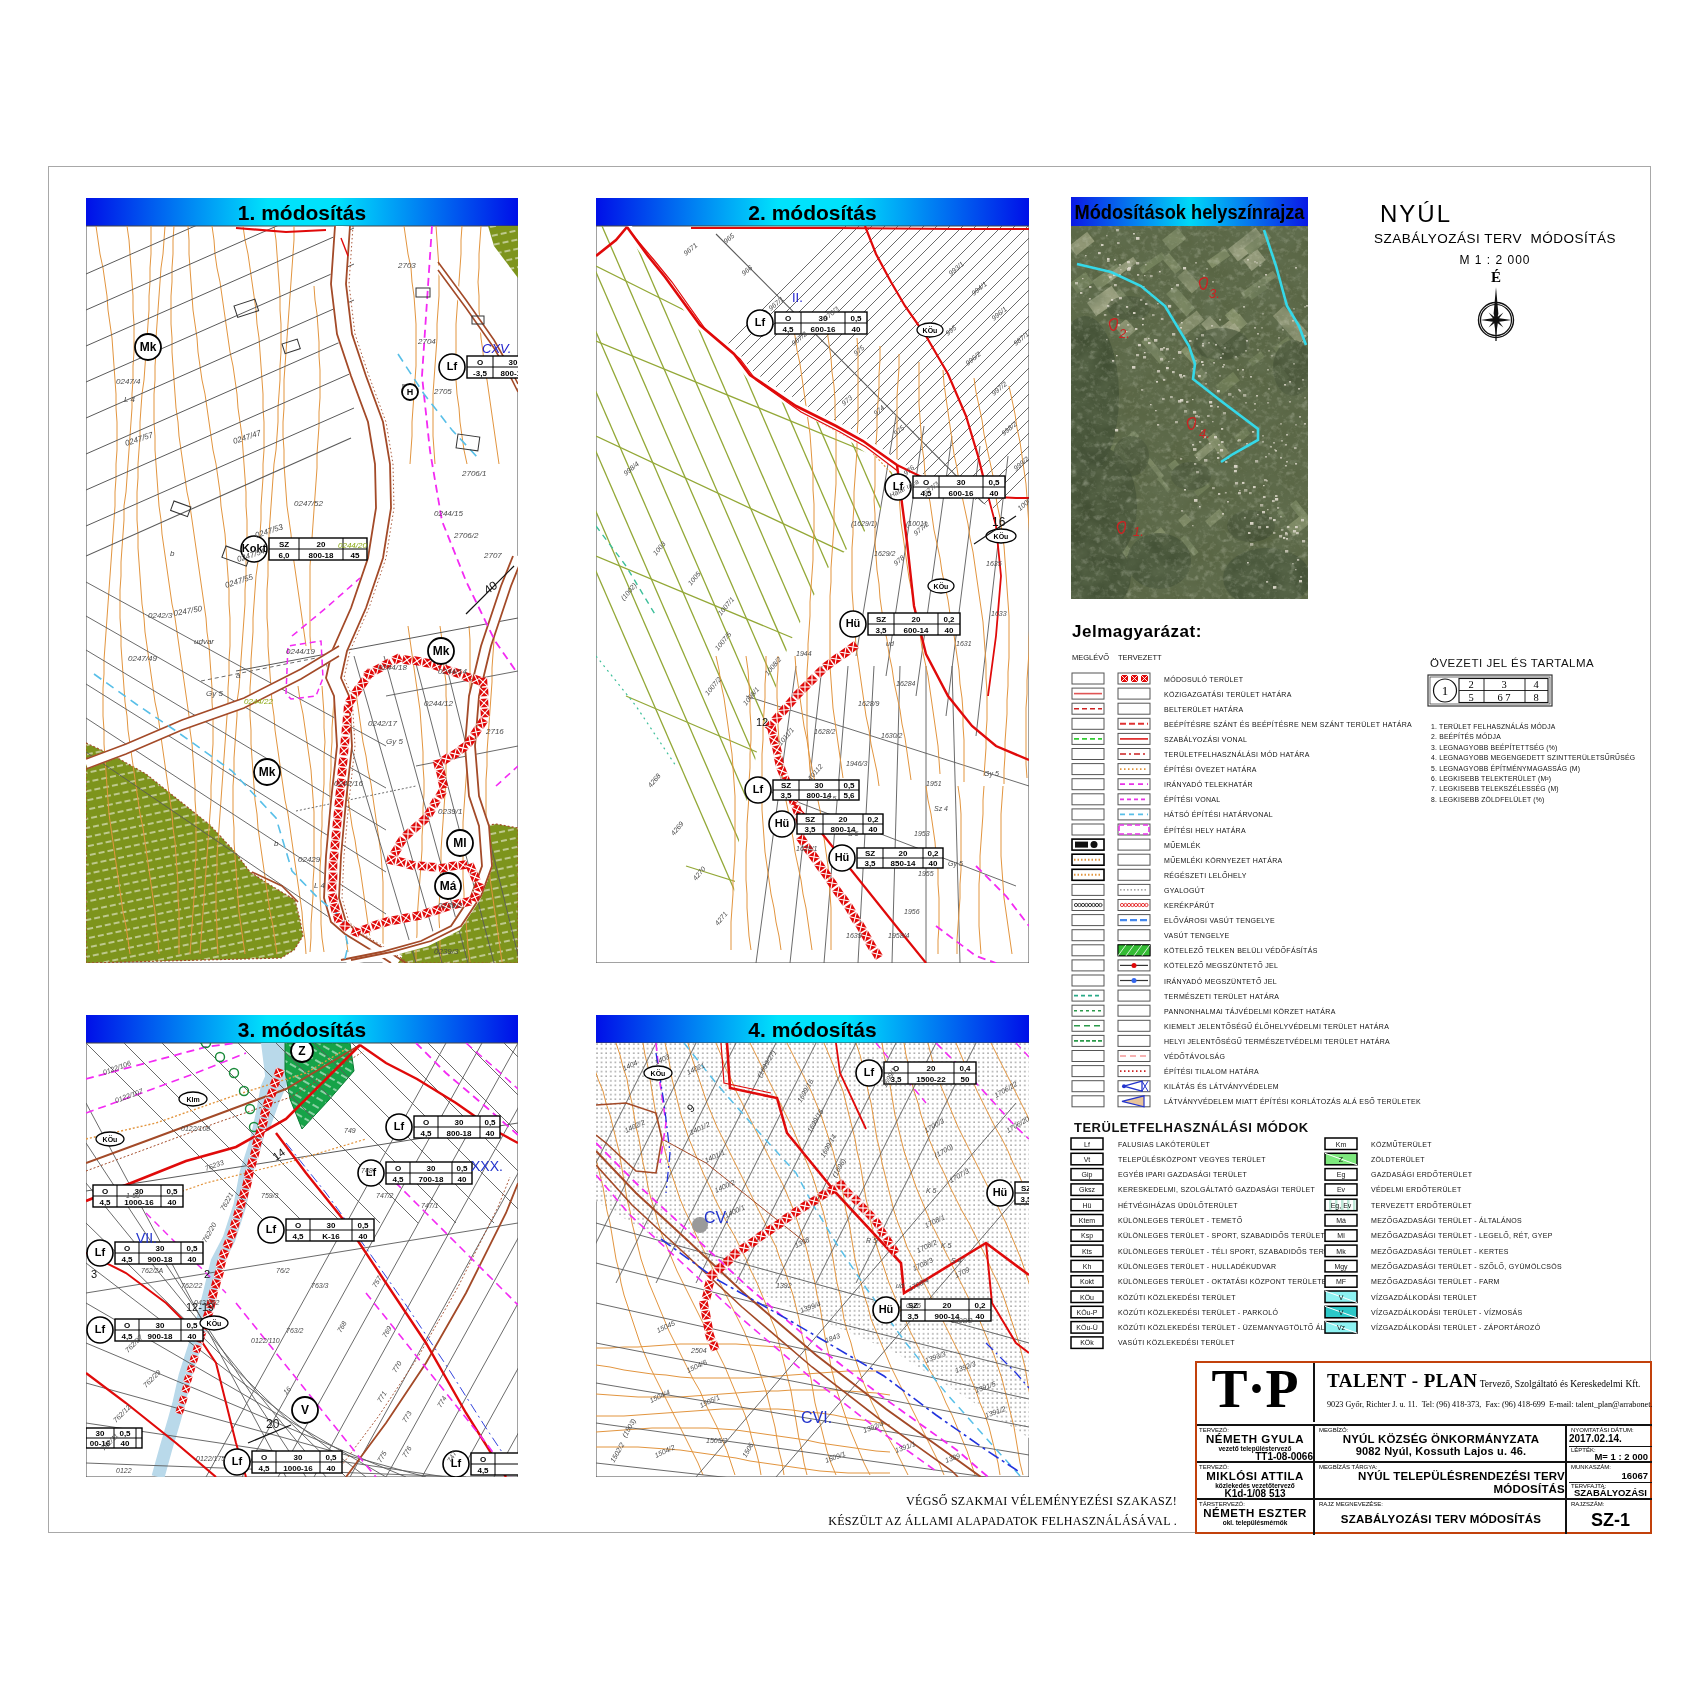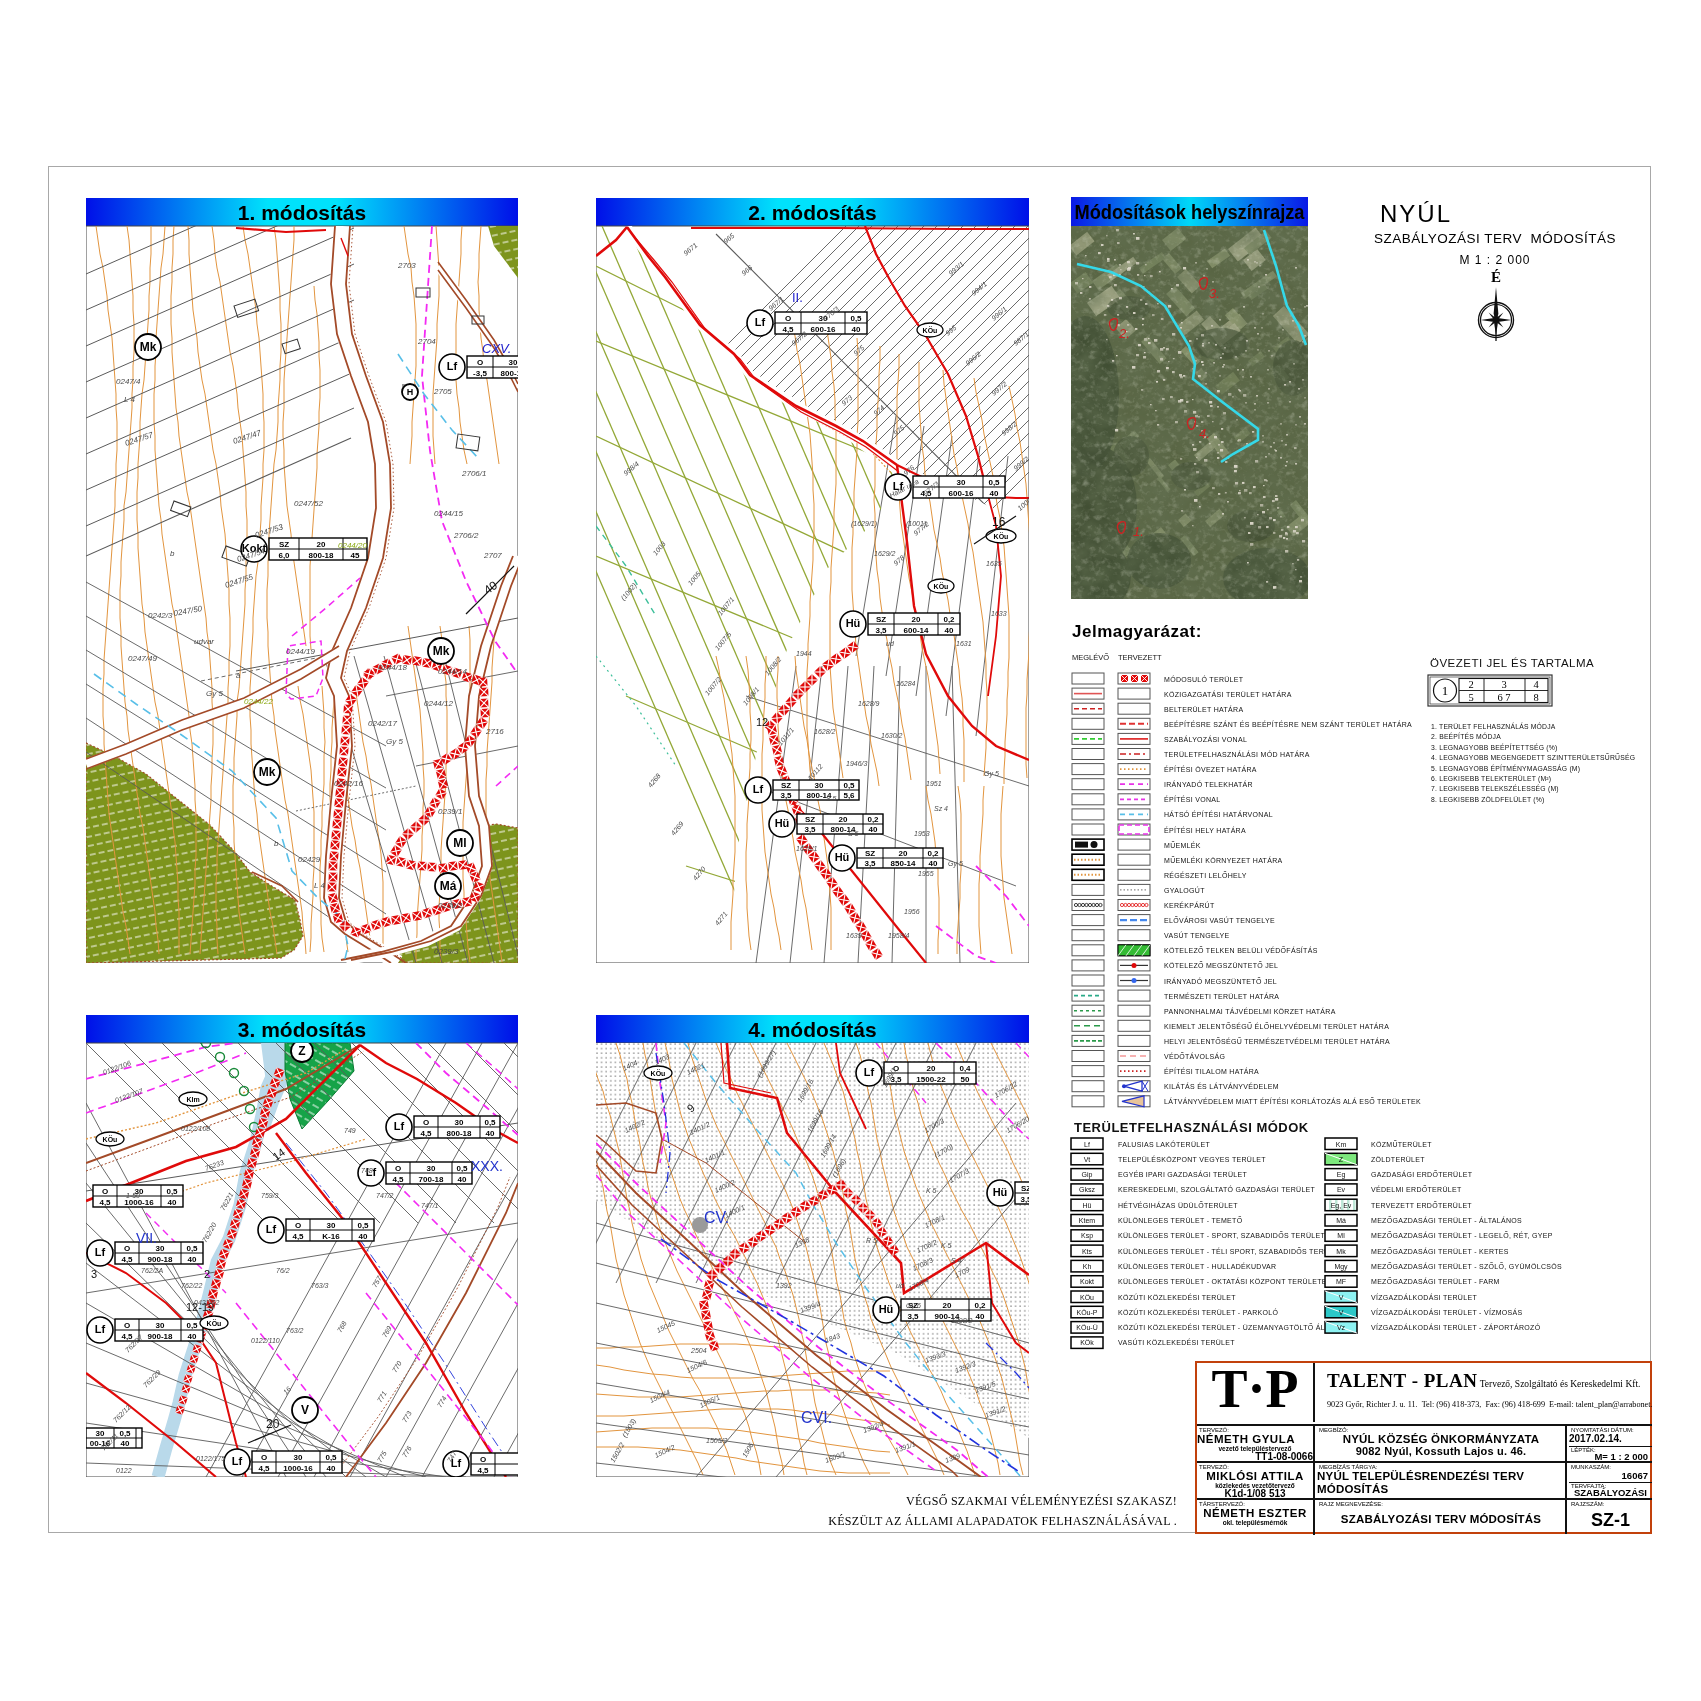--- a/index.html
+++ b/index.html
@@ -2562,21 +2562,21 @@
     </div>
     <div style="position:absolute;left:120px;top:0;width:335px;height:59px;overflow:hidden">
       <div style="position:absolute;left:10px;top:7px;font-family:'Liberation Serif';font-size:19px;font-weight:bold;letter-spacing:0.5px">TALENT - PLAN<span style="font-size:9.5px;font-weight:normal;letter-spacing:0"> Tervező, Szolgáltató és Kereskedelmi Kft.</span></div>
       <div style="position:absolute;left:10px;top:37px;font-family:'Liberation Serif';font-size:8.2px">9023 Győr, Richter J. u. 11.&nbsp;&nbsp;Tel: (96) 418-373,&nbsp;&nbsp;Fax: (96) 418-699&nbsp;&nbsp;E-mail: talent_plan@arrabonet.hu</div>
     </div>
     <div style="position:absolute;left:0;top:61px;width:455px;border-top:2px solid #111"></div>
     <div style="position:absolute;left:0;top:98px;width:455px;border-top:2px solid #111"></div>
     <div style="position:absolute;left:0;top:135px;width:455px;border-top:2px solid #111"></div>
     <div style="position:absolute;left:0;top:63px;width:118px;height:35px;border-right:2px solid #111;overflow:hidden">
       <div style="font-size:6px;padding:1px 0 0 2px">TERVEZŐ:</div>
-      <div style="font-weight:bold;font-size:11.5px;text-align:left;letter-spacing:0.5px">NÉMETH GYULA</div>
+      <div style="font-weight:bold;font-size:11.5px;text-align:center;letter-spacing:0.5px">NÉMETH GYULA</div>
       <div style="font-weight:bold;font-size:6.5px;text-align:center">vezető településtervező</div>
       <div style="font-weight:bold;font-size:10px;text-align:right;line-height:1">TT1-08-0066</div>
     </div>
     <div style="position:absolute;left:0;top:100px;width:118px;height:35px;border-right:2px solid #111;overflow:hidden">
       <div style="font-size:6px;padding:1px 0 0 2px">TERVEZŐ:</div>
       <div style="font-weight:bold;font-size:11.5px;text-align:center;letter-spacing:0.5px">MIKLÓSI ATTILA</div>
       <div style="font-weight:bold;font-size:6.5px;text-align:center">közlekedés vezetőtervező</div>
       <div style="font-weight:bold;font-size:10px;text-align:center;line-height:1">K1d-1/08 513</div>
     </div>
     <div style="position:absolute;left:0;top:137px;width:118px;height:35px;border-right:2px solid #111;overflow:hidden">
@@ -2584,21 +2584,21 @@
       <div style="font-weight:bold;font-size:11.5px;text-align:center;letter-spacing:0.5px">NÉMETH ESZTER</div>
       <div style="font-weight:bold;font-size:6.5px;text-align:center">okl. településmérnök</div>
     </div>
     <div style="position:absolute;left:120px;top:63px;width:250px;height:35px;border-right:2px solid #111;overflow:hidden">
       <div style="font-size:6px;padding:1px 0 0 2px">MEGBÍZÓ:</div>
       <div style="font-weight:bold;font-size:11.5px;text-align:center;letter-spacing:0.2px">NYÚL KÖZSÉG ÖNKORMÁNYZATA</div>
       <div style="font-weight:bold;font-size:11px;text-align:center;letter-spacing:0.2px">9082 Nyúl, Kossuth Lajos u. 46.</div>
     </div>
     <div style="position:absolute;left:120px;top:100px;width:250px;height:35px;border-right:2px solid #111;overflow:hidden">
       <div style="font-size:6px;padding:1px 0 0 2px">MEGBÍZÁS TÁRGYA:</div>
-      <div style="font-weight:bold;font-size:11.5px;text-align:left;line-height:1.15;letter-spacing:0.2px">NYÚL TELEPÜLÉSRENDEZÉSI TERV<br>MÓDOSÍTÁS</div>
+      <div style="font-weight:bold;font-size:11.5px;text-align:right;line-height:1.15;letter-spacing:0.2px">NYÚL TELEPÜLÉSRENDEZÉSI TERV<br>MÓDOSÍTÁS</div>
     </div>
     <div style="position:absolute;left:120px;top:137px;width:250px;height:34px;border-right:2px solid #111;overflow:hidden">
       <div style="font-size:6px;padding:1px 0 0 2px">RAJZ MEGNEVEZÉSE:</div>
       <div style="font-weight:bold;font-size:11.5px;text-align:center;padding-top:6px;letter-spacing:0.2px">SZABÁLYOZÁSI TERV MÓDOSÍTÁS</div>
     </div>
     <div style="position:absolute;left:372px;top:63px;width:83px;height:20px;overflow:hidden">
       <div style="font-size:6px;padding:1px 0 0 2px">NYOMTATÁSI DÁTUM:</div>
       <div style="font-weight:bold;font-size:10px;text-align:left;padding-right:16px">2017.02.14.</div>
     </div>
     <div style="position:absolute;left:372px;top:83px;width:83px;height:15px;border-top:1.5px solid #111;overflow:hidden">

